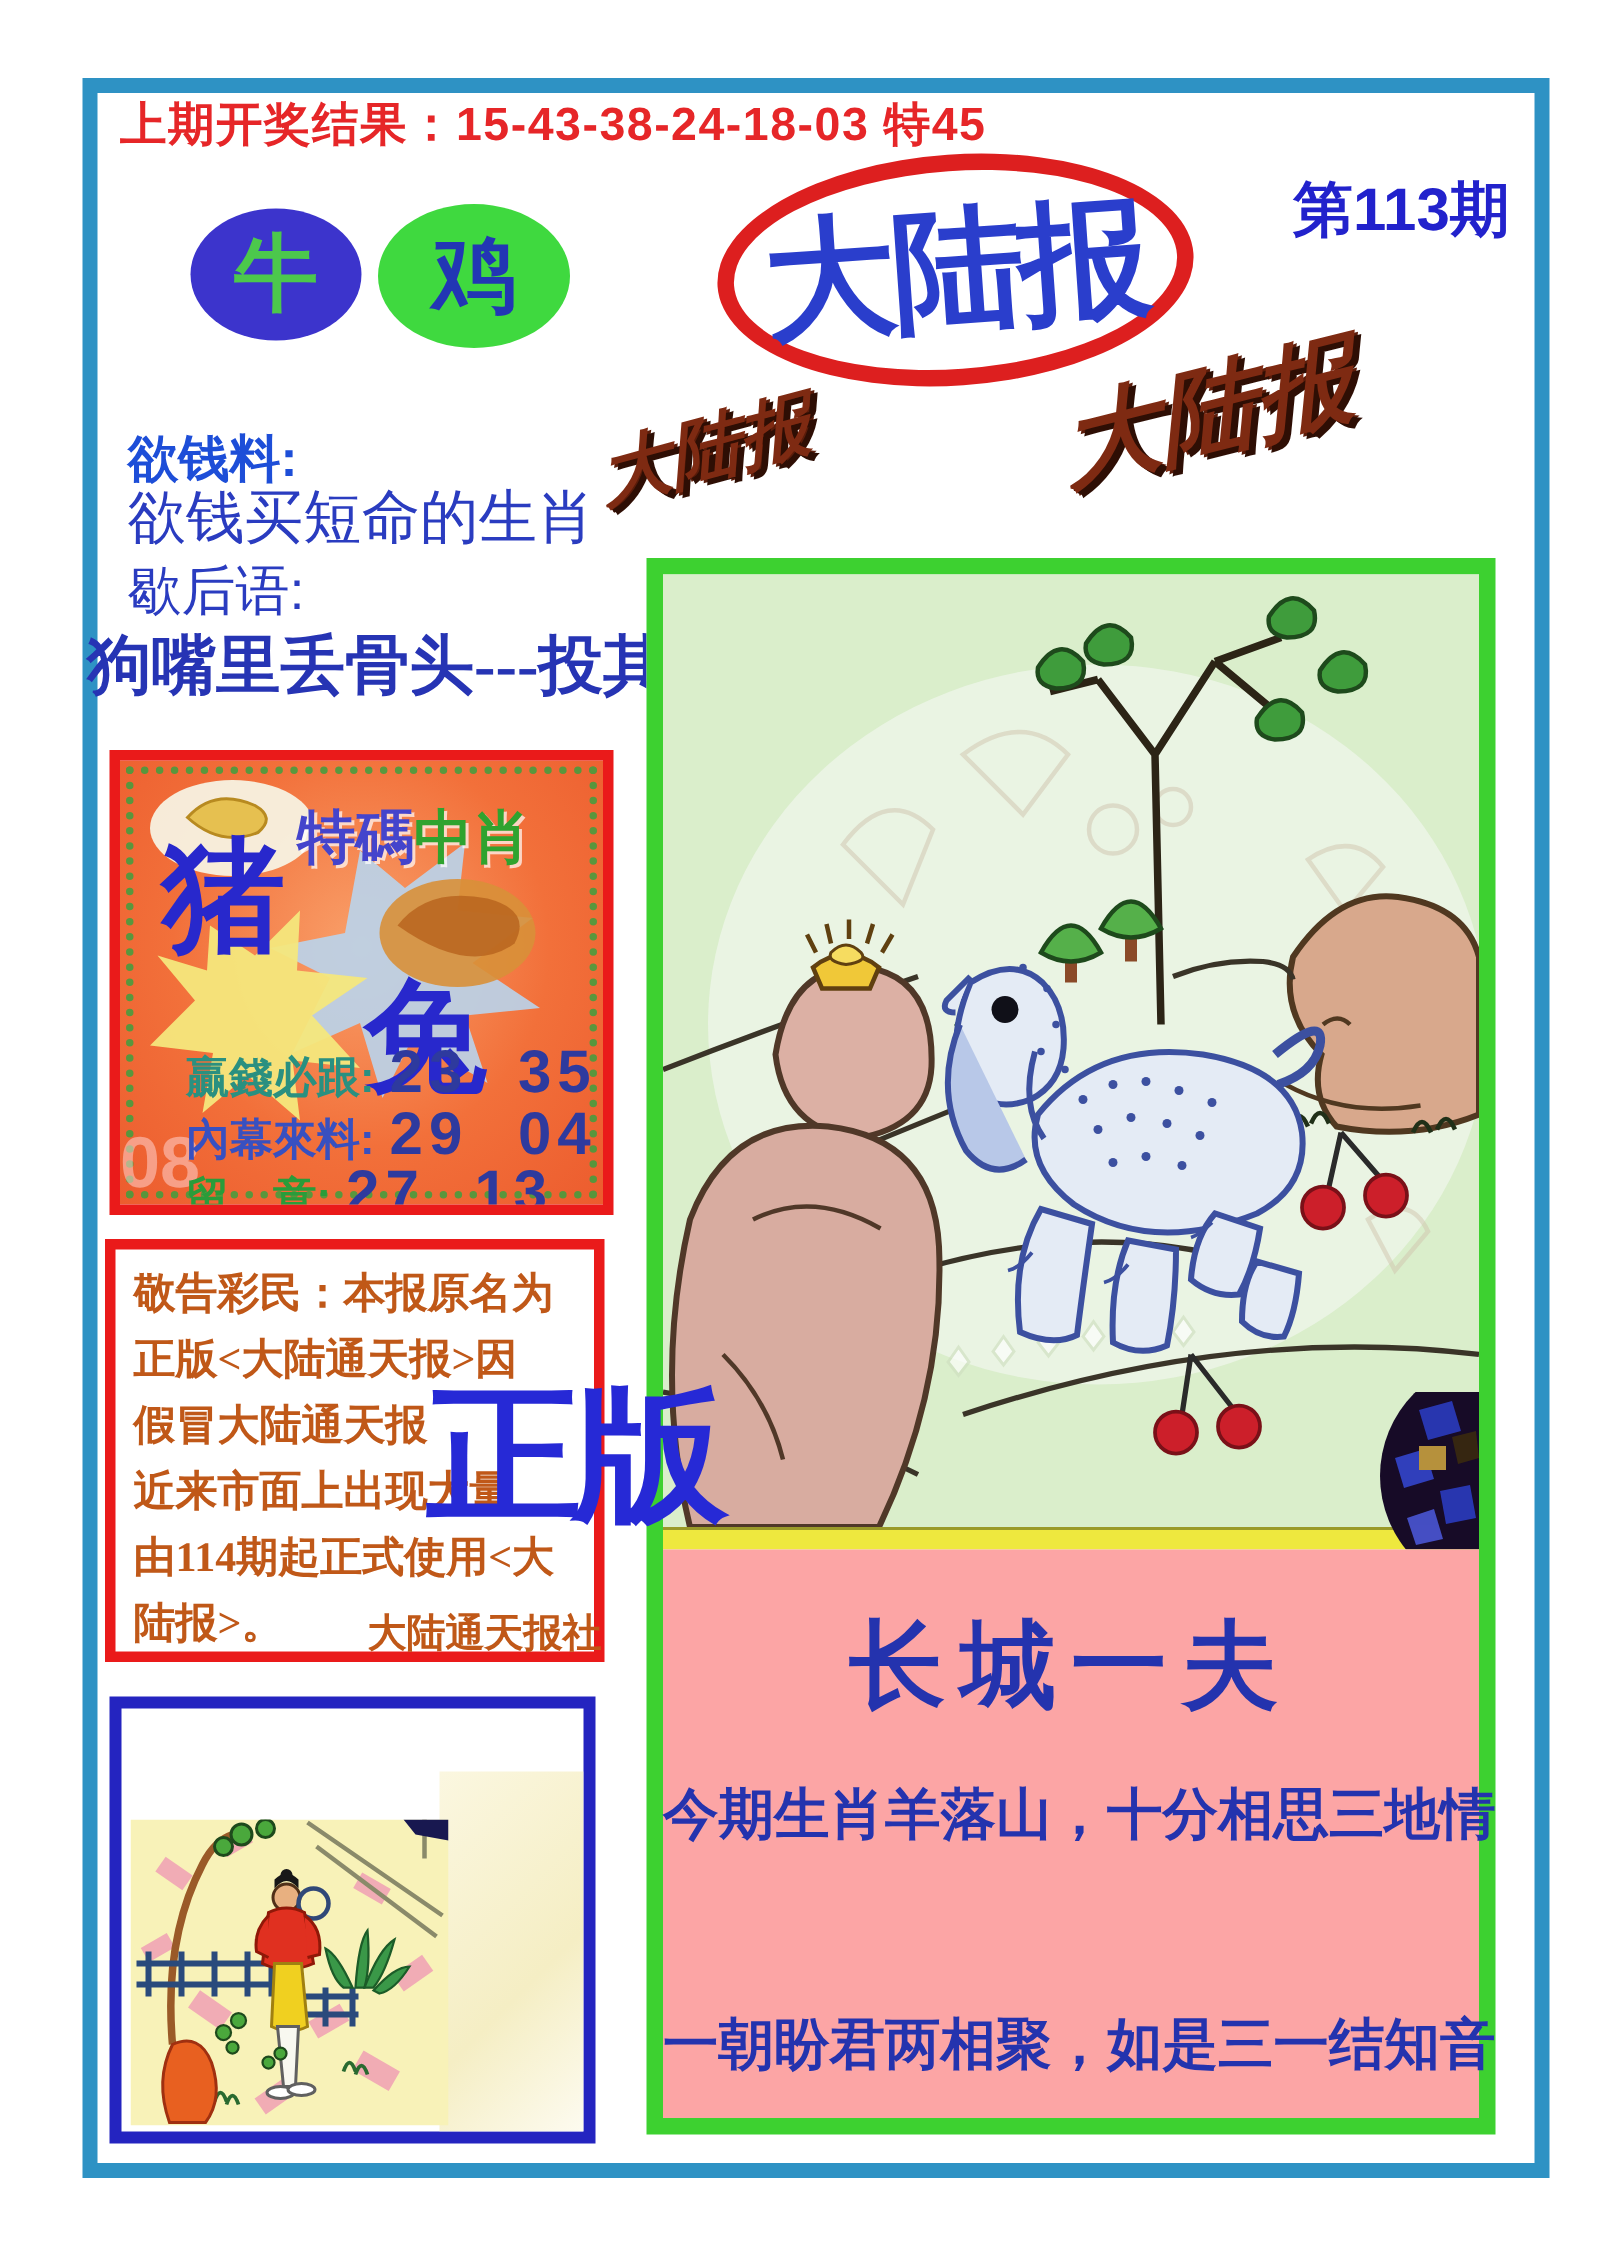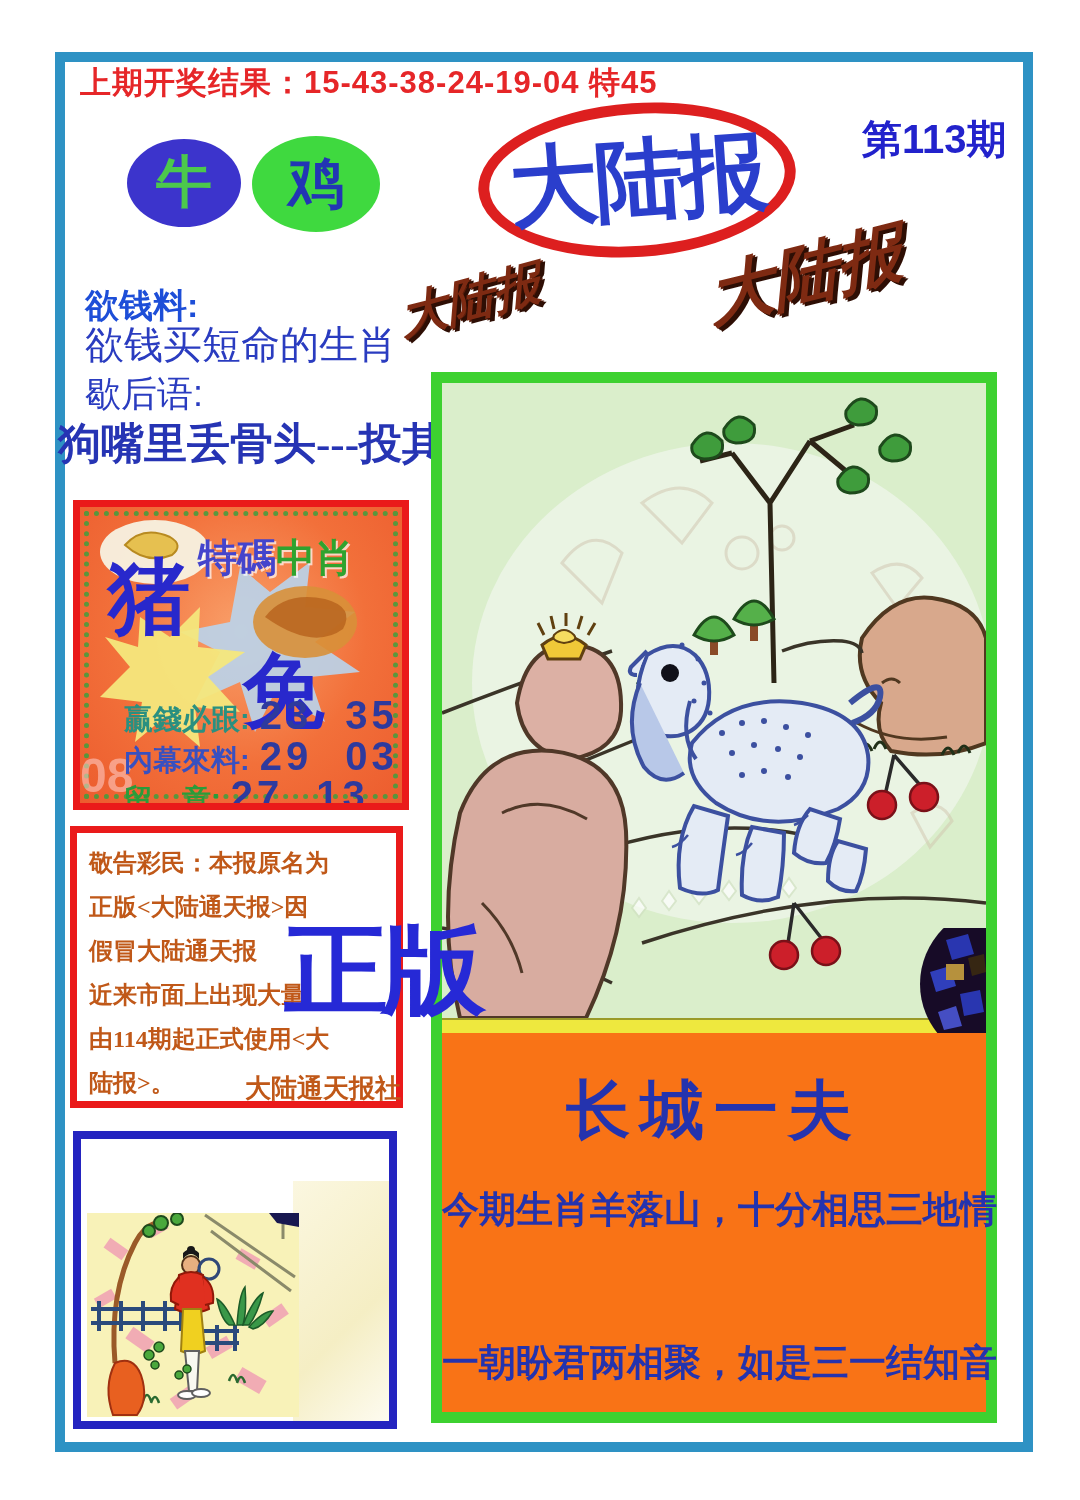--- a/index.html
+++ b/index.html
@@ -48,50 +48,50 @@
   .sp-wm{position:absolute;left:0px;top:226px;font-size:48px;font-weight:900;color:rgba(255,210,205,.55);margin-top:15px;}
   .sp-row{position:absolute;left:44px;white-space:pre;font-weight:900;}
   .sp-row .lbl{font-size:29px;}
   .sp-row .num{font-size:40px;color:#2e3a9e;letter-spacing:4px;word-spacing:18px;margin-left:10px;}
   .sp-row1{top:186px;} .sp-row1 .lbl{color:#2a9080;}
   .sp-row2{top:227px;} .sp-row2 .lbl{color:#3850c0;}
   .sp-row3{top:266px;} .sp-row3 .lbl{color:#2a9c3a;}
 
   
   .notice-box{left:70px;top:826px;width:319px;height:268px;border:7px solid #ea1a1a;background:#fff;overflow:visible;}
-  .notice-line{position:relative;margin:0 0 0 12px;font-size:24px;line-height:44px;font-weight:bold;color:#c05818;
+  .notice-line{position:relative;margin:0 0 0 12px;font-size:28px;line-height:44px;font-weight:bold;color:#c05818;
                font-family:"Liberation Serif",serif;white-space:nowrap;}
   .notice-lines{position:absolute;left:0;top:8px;}
   .notice-sign{position:absolute;left:168px;top:238px;font-size:26px;font-weight:bold;color:#c05818;
                font-family:"Liberation Serif",serif;white-space:nowrap;}
   .stamp{left:284px;top:902px;font-size:104px;font-weight:900;color:#2629d6;letter-spacing:-6px;
          z-index:30;transform:scaleY(.95);white-space:nowrap;}
 
   
   .green-box{left:431px;top:372px;width:544px;height:1029px;border:11px solid #3dd130;background:#fff;z-index:5;}
   .illus{position:absolute;left:0;top:0;width:544px;height:635px;background:#daeecb;}
   .ystrip{position:absolute;left:0;top:635px;width:544px;height:13px;background:#eee83e;border-top:2px solid #9a9a28;}
   .disc{position:absolute;right:0;top:545px;width:70px;height:105px;overflow:hidden;}
-  .green-text{position:absolute;left:0;top:650px;width:544px;height:379px;background:#f97316;}
+  .green-text{position:absolute;left:0;top:650px;width:544px;height:379px;background:#fca5a5;}
   .poem-title{position:absolute;left:0;top:34px;width:100%;text-align:center;font-size:64px;font-weight:bold;color:#2433ae;letter-spacing:10px;}
   .poem-l1{position:absolute;left:0;top:152px;width:100%;font-size:37px;font-weight:bold;color:#2433ae;white-space:nowrap;}
   .poem-l2{position:absolute;left:0;top:305px;width:100%;text-align:center;font-size:37px;font-weight:bold;color:#2433ae;white-space:nowrap;}
 
   
   .pic-box{left:73px;top:1131px;width:308px;height:282px;border:8px solid #2424c0;background:#fff;overflow:hidden;}
   .pic-cream{position:absolute;left:212px;top:42px;width:96px;height:240px;
              background:linear-gradient(135deg,#fbf7e0 0%,#f5eec4 60%,#fdfbf0 100%);}
   .pic-art{position:absolute;left:6px;top:74px;width:212px;height:204px;}
 </style>
 </head>
 <body>
 
 <div class="abs frame"></div>
 
-<div class="abs prev-result">上期开奖结果：15-43-38-24-19-04 特45</div>
+<div class="abs prev-result">上期开奖结果：15-43-38-24-18-03 特45</div>
 
 <div class="abs oval oval-ox">
   <span>牛</span>
 </div>
 <div class="abs oval oval-rooster">
   <span>鸡</span>
 </div>
 
 <div class="abs title-oval">
   <span class="title-text">大陆报</span>
@@ -116,21 +116,21 @@
     <ellipse cx="225" cy="115" rx="52" ry="36" fill="#d89038" opacity=".9"></ellipse>
     <path d="M185,110 q20,-26 60,-18 q30,8 18,30 q-30,22 -78,-12z" fill="#b8651f" opacity=".85"></path>
   </svg>
   <div class="sp-title">
     <span class="t1">特碼</span><span class="t2">中肖</span>
   </div>
   <div class="sp-zo1">猪</div>
   <div class="sp-zo2">兔</div>
   <div class="sp-wm">08</div>
   <div class="sp-row sp-row1"><span class="lbl">贏錢必跟:</span><span class="num">23 35</span></div>
-  <div class="sp-row sp-row2"><span class="lbl">內幕來料:</span><span class="num">29 03</span></div>
+  <div class="sp-row sp-row2"><span class="lbl">內幕來料:</span><span class="num">29 04</span></div>
   <div class="sp-row sp-row3"><span class="lbl">留　意:</span><span class="num">27 13</span></div>
 </div>
 
 <div class="abs notice-box">
   <div class="notice-lines">
     <div class="notice-line">敬告彩民：本报原名为</div>
     <div class="notice-line">正版&lt;大陆通天报&gt;因</div>
     <div class="notice-line">假冒大陆通天报</div>
     <div class="notice-line">近来市面上出现大量</div>
     <div class="notice-line">由114期起正式使用&lt;大</div>

